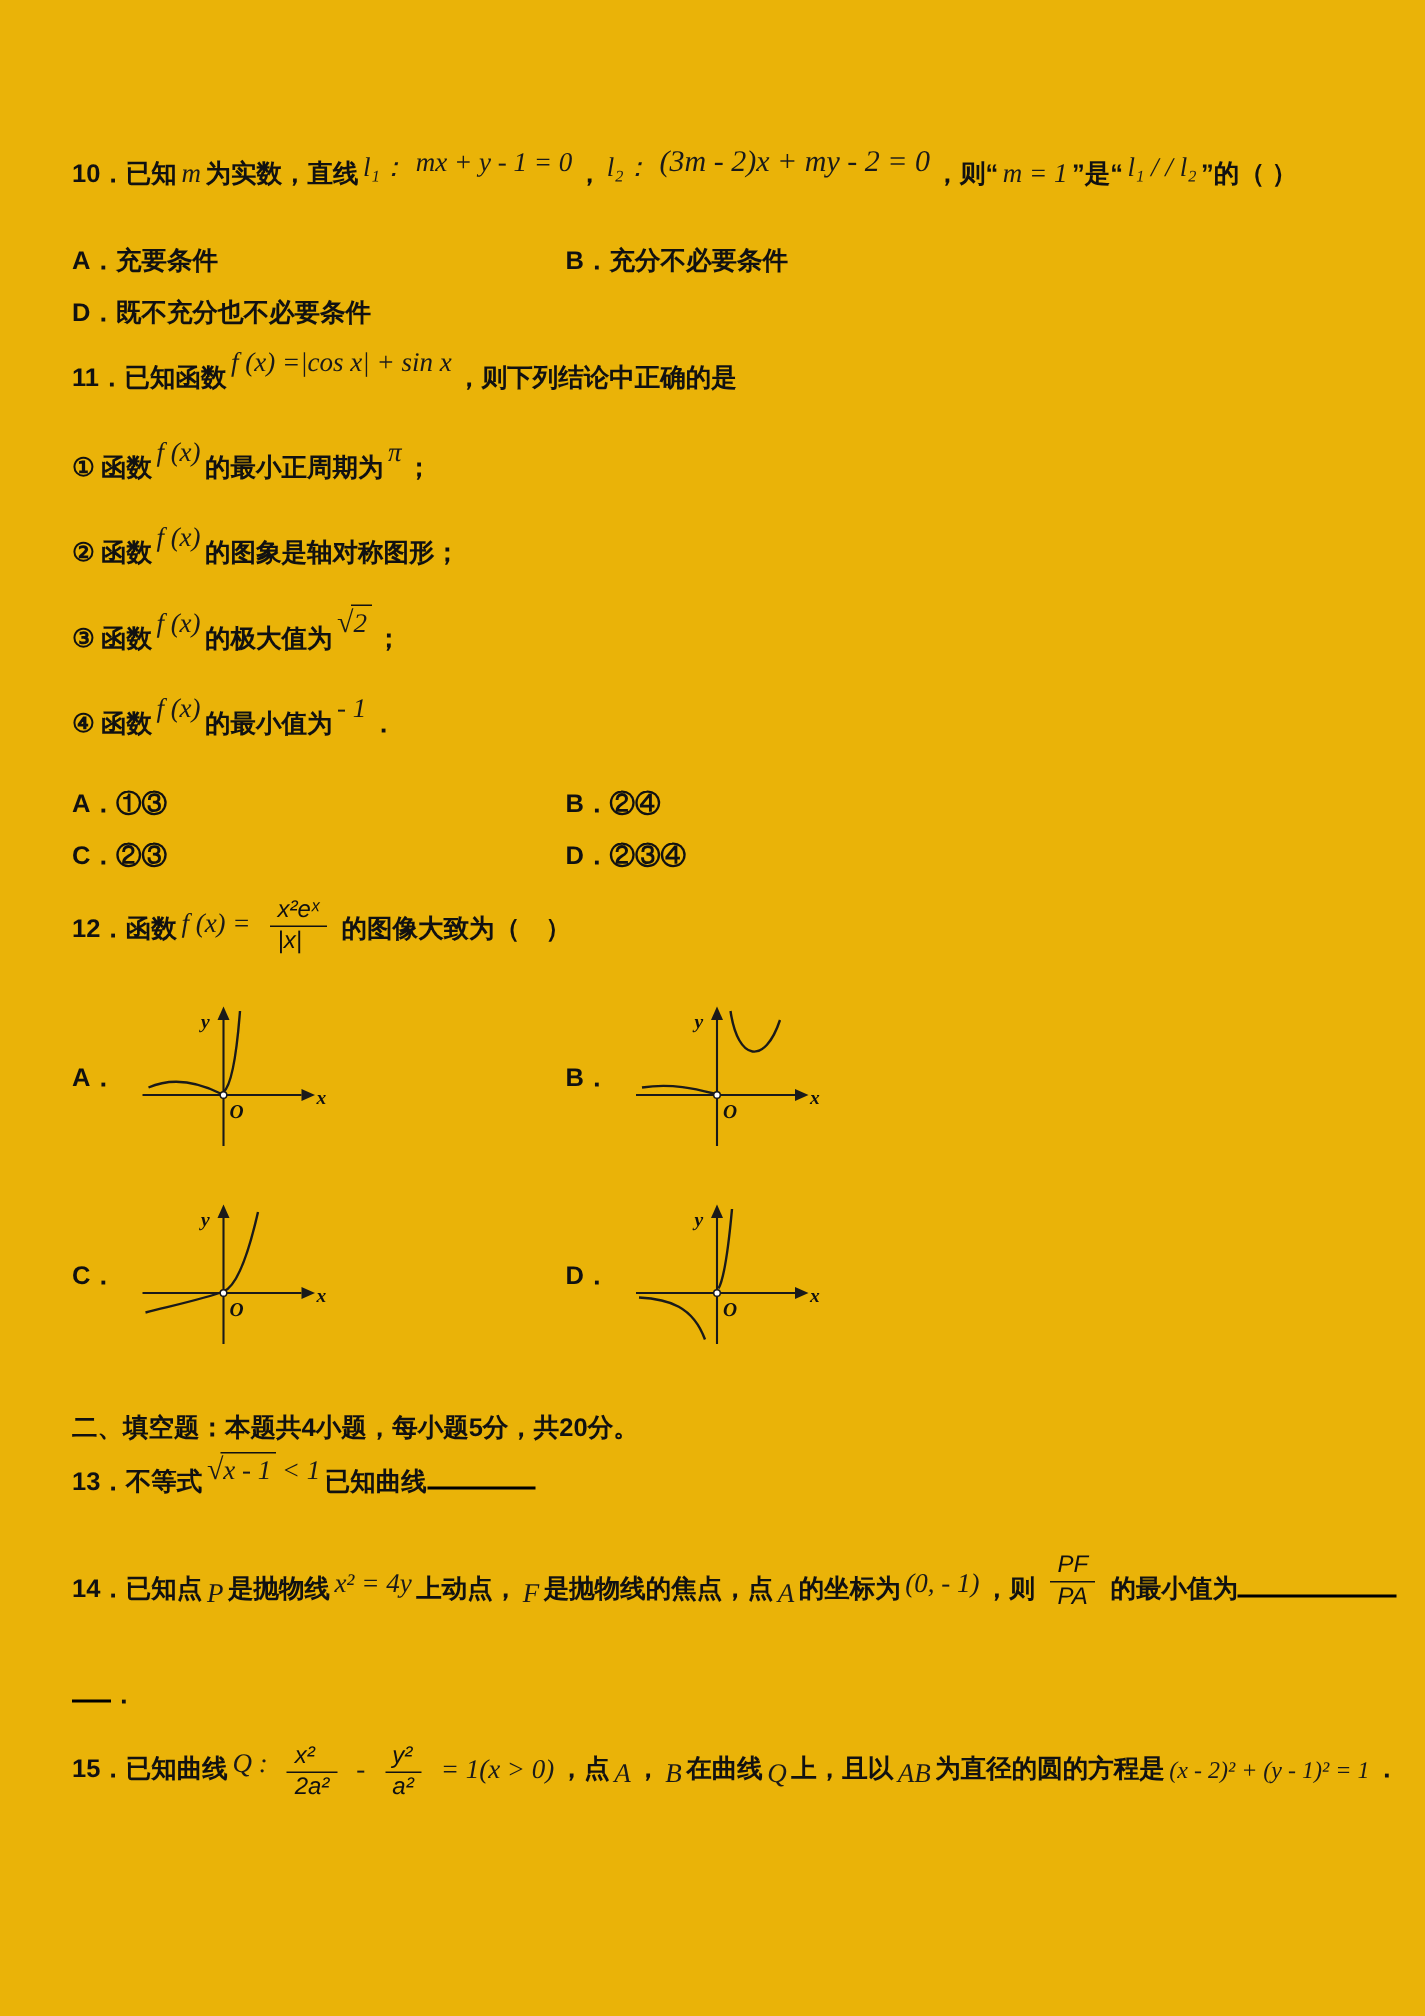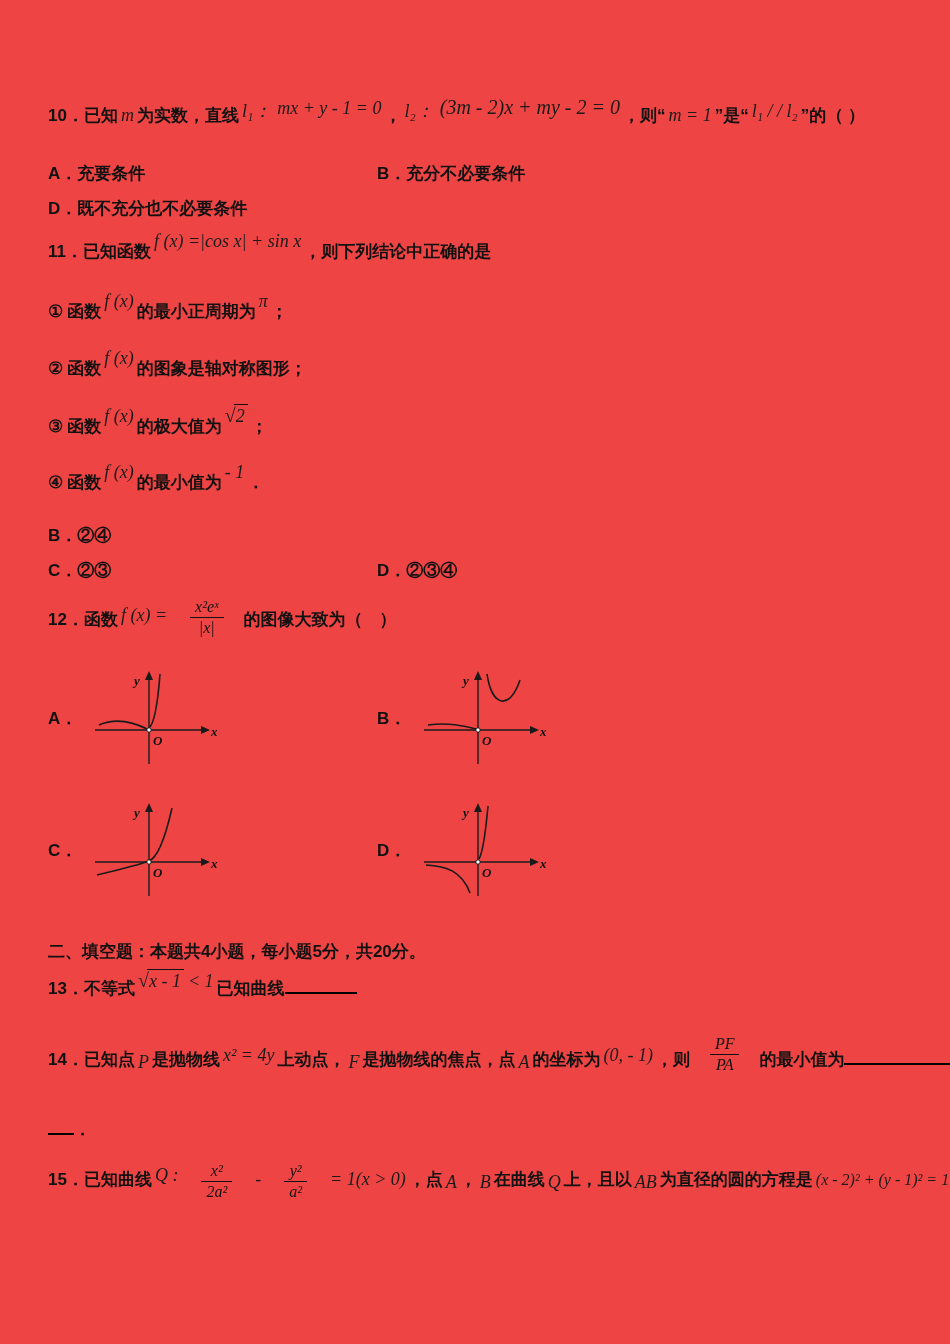--- a/index.html
+++ b/index.html
@@ -1,28 +1,28 @@
 <!DOCTYPE html>
 <html><head>
 <meta charset="utf-8">
 <style>
   html,body{margin:0;padding:0;background:#ffffff;}
-  .page{position:relative;width:950px;height:1344px;background:#ef4444;overflow:hidden;
+  .page{position:relative;width:950px;height:1344px;background:#eab308;overflow:hidden;
         color:#111;}
   .row{position:absolute;left:48px;right:12px;white-space:nowrap;}
   .cn{font-family:"Liberation Sans",sans-serif;font-weight:700;font-size:17px;color:#111;}
   .math{font-family:"Liberation Serif",serif;font-style:italic;font-weight:400;
         font-size:18px;color:#1a1a1a;margin:0 3px;}
   .mbig{font-size:20px;}
   .up4{position:relative;top:-4px;display:inline-block;}
   .up6{position:relative;top:-7px;display:inline-block;}
   .up10{position:relative;top:-10px;display:inline-block;}
   .dn2{position:relative;top:3px;display:inline-block;}
-  .frac{display:inline-block;vertical-align:middle;text-align:center;line-height:1.1;
-        font-family:Liberation Serif, serif;font-style:italic;font-size:16px;margin:0 20px;}
+  .frac{display:inline-block;vertical-align:middle;line-height:1.1;
+        font-family:Liberation Sans, sans-serif;font-style:italic;font-size:16px;margin:0 10px;}
   .frac .num{display:block;padding:0 5px 1px;border-bottom:1.3px solid #111;}
   .frac .den{display:block;padding:1px 5px 0;}
   .rad{display:inline-block;}
   .rad .sign{font-style:normal;font-size:20px;letter-spacing:-2px;}
   .rad .under{border-top:1.4px solid #111;padding:1px 3px 0 2px;}
   .blank{display:inline-block;border-bottom:2px solid #000;height:0.85em;vertical-align:baseline;}
   .b72{width:72px;} .b108{width:106px;} .b26{width:26px;}
   .opt-grid{display:grid;grid-template-columns:329px 1fr;}
   .graph-grid{display:grid;grid-template-columns:329px 1fr;}
   .graph{display:flex;align-items:center;gap:10px;}
@@ -64,20 +64,21 @@
   <div class="row" style="top:414px">
     <span class="cn">③</span>
     <span class="cn">函数</span><span class="math up10">f (x)</span><span class="cn">的极大值为</span><span class="math up10 rad"><span class="sign">√</span><span class="under">2</span></span><span class="cn">；</span>
   </div>
   <div class="row" style="top:471px">
     <span class="cn">④</span>
     <span class="cn">函数</span><span class="math up10">f (x)</span><span class="cn">的最小值为</span><span class="math up10">- 1</span><span class="cn">．</span>
   </div>
 
   <div class="row opt-grid" style="top:524px">
+    <div><span class="cn">A．</span><span class="cn">①③</span></div>
     <div><span class="cn">B．</span><span class="cn">②④</span></div>
   </div>
   <div class="row opt-grid" style="top:559px">
     <div><span class="cn">C．</span><span class="cn">②③</span></div>
     <div><span class="cn">D．</span><span class="cn">②③④</span></div>
   </div>
 
   <div class="row" style="top:602px">
     <span class="cn">12．函数</span><span class="math up4">f (x) =</span><span class="frac up4"><span class="num">x²eˣ</span><span class="den">|x|</span></span><span class="cn">的图像大致为（　）</span>
   </div>

